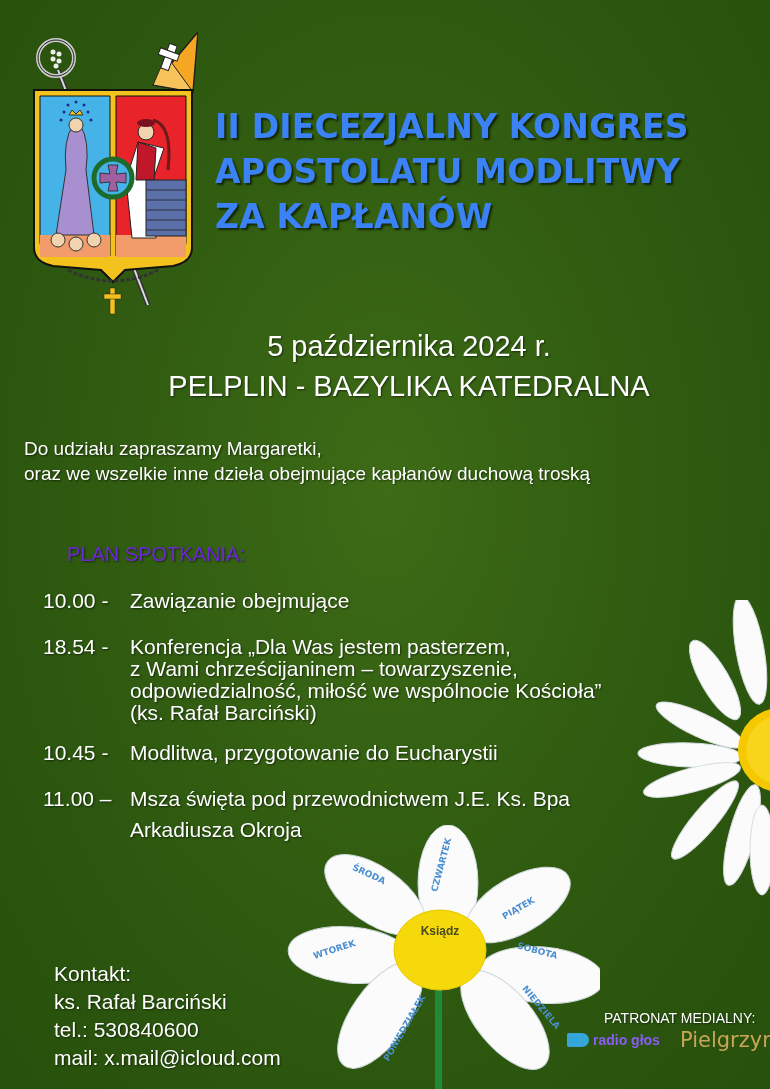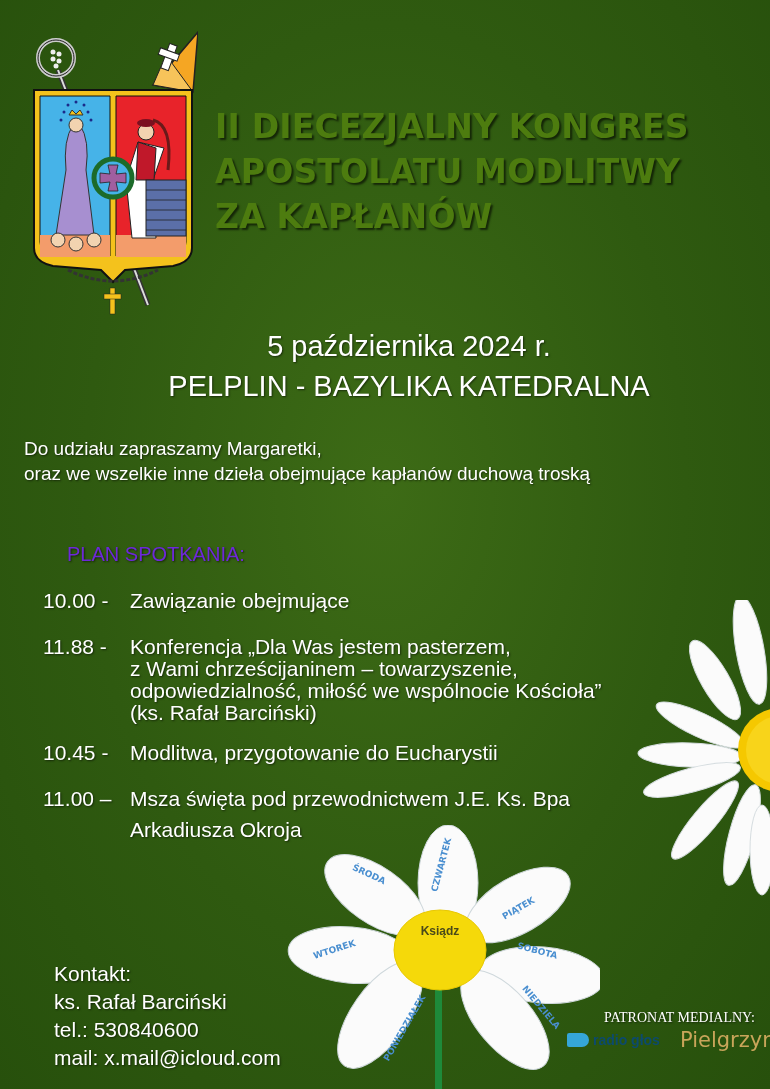--- a/index.html
+++ b/index.html
@@ -2,33 +2,33 @@
 <html><head>
 <meta charset="utf-8">
 <style>
   html,body{margin:0;padding:0;}
   body{width:770px;height:1089px;overflow:hidden;position:relative;
     background:radial-gradient(ellipse at 50% 45%, #3d6b16 0%, #2f5a10 55%, #27500c 100%);
     font-family:"Liberation Sans", sans-serif;color:#fff;}
   .abs{position:absolute;}
   .shadow{text-shadow:1px 1px 2px rgba(0,0,0,0.55);padding-left:24px;}
   .title{left:215px;top:104px;font-family:"DejaVu Sans", sans-serif;font-weight:bold;
-    color:#4d7c0f;font-size:33px;line-height:45px;letter-spacing:0.2px;
+    color:#3b82f6;font-size:33px;line-height:45px;letter-spacing:0.2px;
     text-shadow:2px 2px 2px rgba(0,0,0,0.6);}
   .title div{white-space:nowrap;}
   .date{left:0;width:770px;text-align:center;top:326px;font-size:29px;line-height:40px;}
   .date div{white-space:nowrap;}
   .invite{left:0;width:770px;text-align:left;top:436px;font-size:19px;line-height:25px;}
   .plan-head{left:43px;top:543px;font-size:20px;color:#6d28d9;}
   .sched{left:43px;font-size:21px;line-height:22px;}
   .sched .time{position:absolute;left:0;top:0;white-space:nowrap;}
   .sched .desc{position:absolute;left:87px;top:0;white-space:nowrap;}
   .contact{left:30px;top:960px;font-size:21px;line-height:28px;}
-  .patron{left:580px;top:1010px;font-size:14px;font-family:Liberation Serif, serif;}
-  .radio{left:567px;top:1032px;font-size:14px;color:#0c4a6e;font-weight:bold;}
+  .patron{left:580px;top:1010px;font-size:14px;}
+  .radio{left:567px;top:1032px;font-size:14px;color:#8b5cf6;font-weight:bold;}
   .pielgrzym{left:680px;top:1028px;font-size:21px;color:#c9a55a;font-family:"DejaVu Sans", sans-serif;}
   svg{display:block;}
 </style>
 </head>
 <body>
 
 <div class="abs" style="left:28px;top:30px;">
   <svg width="170" height="290" viewBox="0 0 170 290">
 
     <line x1="30" y1="40" x2="120" y2="275" stroke="#333" stroke-width="5"></line>
@@ -112,21 +112,21 @@
 </div>
 
 <div class="abs plan-head shadow">PLAN SPOTKANIA:</div>
 
 <div class="abs sched shadow" style="top:590px;">
   <span class="time">10.00 -</span>
   <span class="desc">Zawiązanie obejmujące</span>
 </div>
 
 <div class="abs sched shadow" style="top:636px;">
-  <span class="time">11.88 -</span>
+  <span class="time">18.54 -</span>
   <span class="desc">Konferencja „Dla Was jestem pasterzem,</span>
   <span class="desc" style="top:22px;">z Wami chrześcijaninem – towarzyszenie,</span>
   <span class="desc" style="top:44px;">odpowiedzialność, miłość we wspólnocie Kościoła”</span>
   <span class="desc" style="top:66px;text-align:center;">(ks. Rafał Barciński)</span>
 </div>
 
 <div class="abs sched shadow" style="top:742px;">
   <span class="time">10.45 -</span>
   <span class="desc">Modlitwa, przygotowanie do Eucharystii</span>
 </div>

